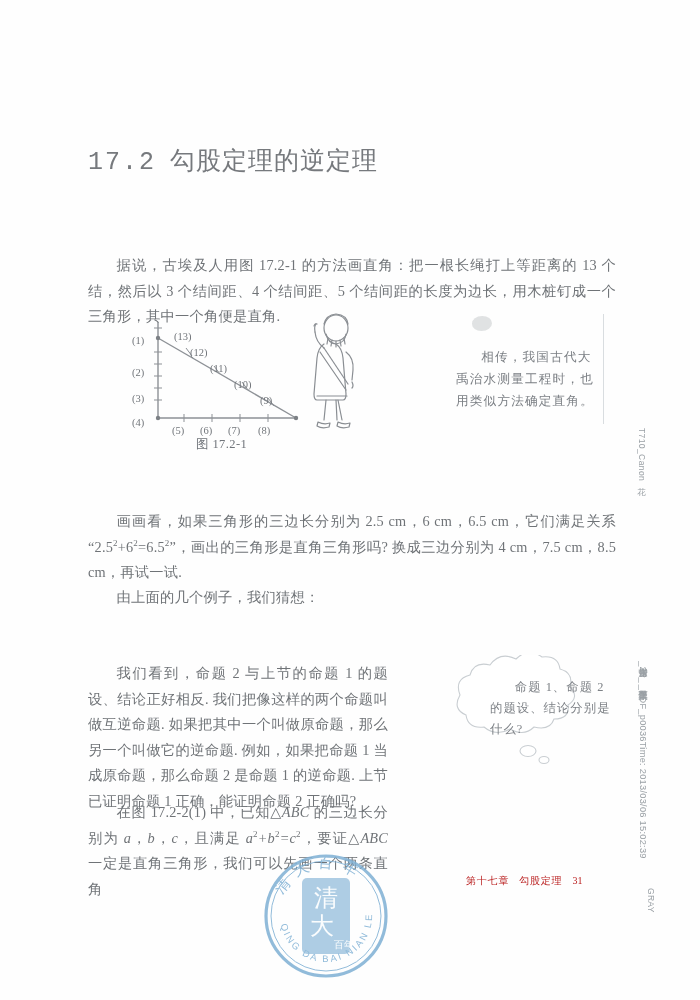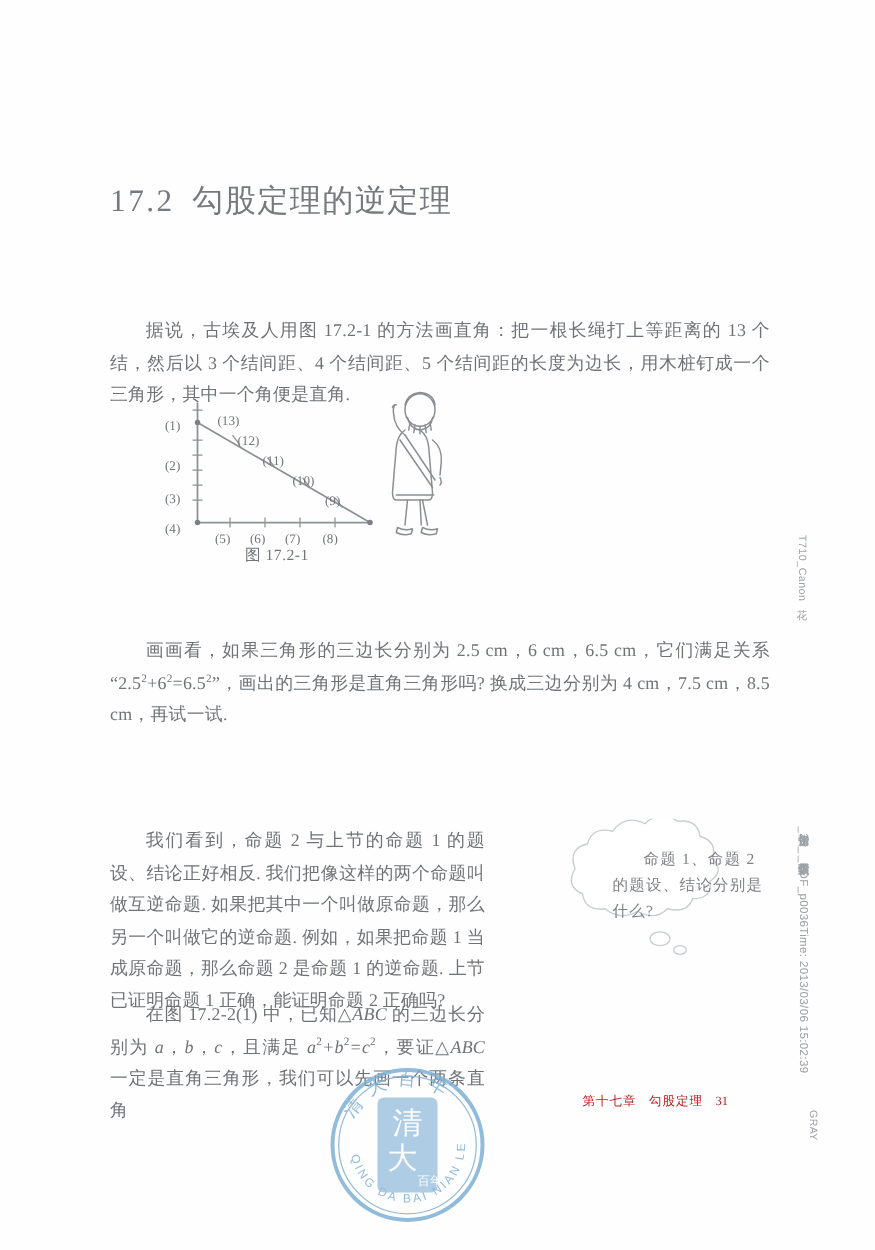--- a/index.html
+++ b/index.html
@@ -24,21 +24,21 @@
   }
 
   
   .section-title {
     position: absolute;
     left: 88px;
     top: 144px;
     font-size: 25px;
     letter-spacing: 1px;
     color: #76797d;
-    font-family: Liberation Serif, serif;
+    font-family: Liberation Mono, monospace;
     white-space: nowrap;
   }
   .section-title .num { letter-spacing: 2px; }
   .section-title .gap { display: inline-block; width: 14px; }
 
   
   .para {
     position: absolute;
     font-size: 14.3px;
     line-height: 25.5px;
@@ -291,26 +291,33 @@
         <path d="M28 110 q6 3 12 1 l-1 4 q-7 2 -12 -1z"></path>
         <path d="M48 110 q6 3 12 1 l-1 4 q-7 2 -12 -1z"></path>
 
         <path d="M27 84 l30 0"></path>
       </g>
     </svg>
   </div>
 
   <div class="fig-caption">图 17.2-1</div>
 
+  <div class="side-note">
+    <div class="note-blob"></div>
+    <div class="note-text">相传，我国古代大禹治水测量工程时，也用类似方法确定直角。</div>
+  </div>
 
 
   <div class="para p3 indent">
     <span>画画看，如果三角形的三边长分别为 2.5 cm，6 cm，6.5 cm，它们满足关系 “2.5</span><sup class="exp">2</sup><span>+6</span><sup class="exp">2</sup><span>=6.5</span><sup class="exp">2</sup><span>”，画出的三角形是直角三角形吗? 换成三边分别为 4 cm，7.5 cm，8.5 cm，再试一试.</span>
   </div>
 
+  <div class="para p4 indent">
+    <span>由上面的几个例子，我们猜想：</span>
+  </div>
 
 
   <div class="para p6 indent">
     <span>我们看到，命题 2 与上节的命题 1 的题设、结论正好相反. 我们把像这样的两个命题叫做互逆命题. 如果把其中一个叫做原命题，那么另一个叫做它的逆命题. 例如，如果把命题 1 当成原命题，那么命题 2 是命题 1 的逆命题. 上节已证明命题 1 正确，能证明命题 2 正确吗?</span>
   </div>
 
   <div class="bubble-wrap">
     <svg width="176" height="120" viewBox="0 0 176 120">
       <g fill="#ffffff" stroke="#c9ced2" stroke-width="1.1">
         <path d="M28 40

